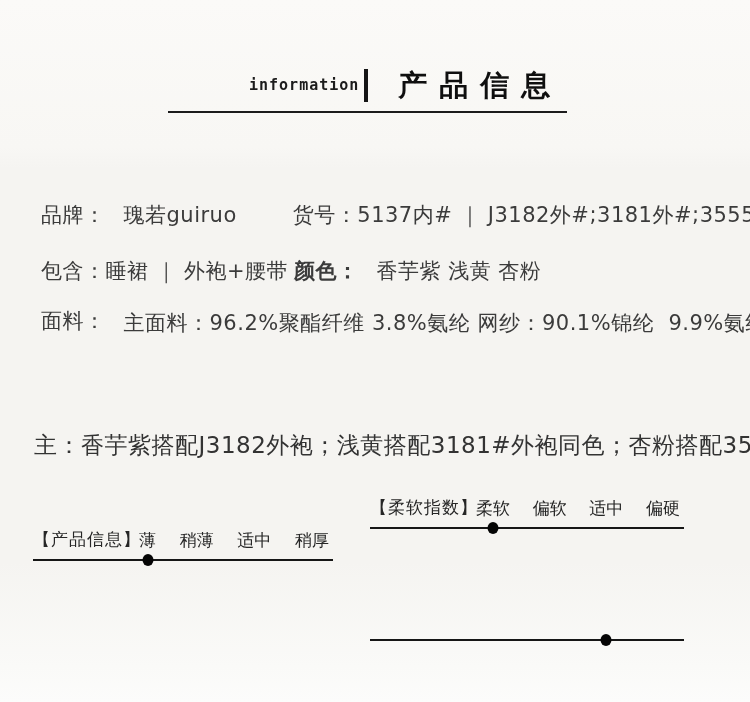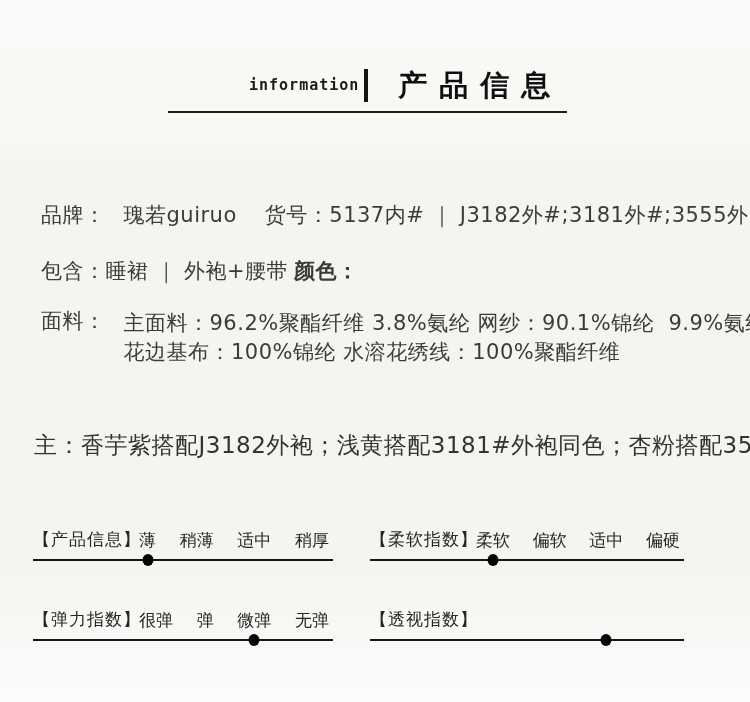--- a/index.html
+++ b/index.html
@@ -30,21 +30,21 @@
   }
   
   .info-row{
     position:absolute;left:41px;
     font-size:21px;line-height:25px;letter-spacing:0.5px;
     white-space:pre;display:flex;align-items:flex-start;color:#3b3b3b;
   }
   .info-row .k{flex:none;}
   .row-brand{top:203px;}
   .row-brand .v1{margin-left:18px;}
-  .row-brand .k2{margin-left:28px;}
+  .row-brand .k2{margin-left:56px;}
   .row-contains{top:259px;}
   .row-contains .v1{margin-left:0;}
   .row-contains .k2{margin-left:6px;font-weight:bold;}
   .row-contains .v2{margin-left:18px;}
   .row-fabric{top:309px;}
   .fabric-lines{margin-left:18px;line-height:29px;}
   .row-note{
     position:absolute;left:34px;top:430px;
     font-size:23px;letter-spacing:0.5px;color:#333;white-space:pre;
   }
@@ -58,21 +58,21 @@
   .scale-options{
     position:absolute;left:106px;right:4px;top:1px;
     display:flex;justify-content:space-between;
   }
   .scale-line{position:absolute;left:0;right:0;top:31px;height:2px;background:#161616;}
   .scale-dot{
     position:absolute;top:26px;left:110px;width:11px;height:12px;
     border-radius:50%;background:#050505;transform:translateX(-50%);
   }
   .scale-0{left:33px;top:528px;}
-  .scale-1{left:370px;top:528px;text-align:center;}
+  .scale-1{left:370px;top:496px;text-align:center;}
   .scale-2{left:33px;top:608px;}
   .scale-3{left:370px;top:608px;}
 </style>
 </head>
 <body>
 
 <div class="page">
 
   <div class="header-row">
     <span class="header-latin">information</span>
@@ -85,25 +85,26 @@
     <span class="k">品牌：</span>
     <span class="v1">瑰若guiruo</span>
     <span class="k2">货号：</span>
     <span class="v2">5137内# ｜ J3182外#;3181外#;3555外#;</span>
   </div>
 
   <div class="info-row row-contains">
     <span class="k">包含：</span>
     <span class="v1">睡裙 ｜ 外袍+腰带</span>
     <span class="k2">颜色：</span>
+    <span class="v2">香芋紫 浅黄 杏粉</span>
   </div>
 
   <div class="info-row row-fabric">
     <span class="k">面料：</span>
-    <span class="fabric-lines"><span>主面料：96.2%聚酯纤维 3.8%氨纶 网纱：90.1%锦纶  9.9%氨纶</span><br><span>花边基布：100%锦纶 水溶花绣线：100%聚酯纤维</span></span>
+    <span class="fabric-lines"><span>主面料：96.2%聚酯纤维 3.8%氨纶 网纱：90.1%锦纶  9.9%氨纶</span><br></span>
   </div>
 
   <div class="row-note">主：香芋紫搭配J3182外袍；浅黄搭配3181#外袍同色；杏粉搭配3555外袍同色</div>
 
   <div class="scale scale-0">
     <span class="scale-label">【产品信息】</span>
     <span class="scale-options">
       <span class="opt">薄</span>
       <span class="opt">稍薄</span>
       <span class="opt">适中</span>
@@ -118,31 +119,19 @@
     <span class="scale-options">
       <span class="opt">柔软</span>
       <span class="opt">偏软</span>
       <span class="opt">适中</span>
       <span class="opt">偏硬</span>
     </span>
     <span class="scale-line"></span>
     <span class="scale-dot" style="left: 123px;"></span>
   </div>
 
-  <div class="scale scale-2">
-    <span class="scale-label">【弹力指数】</span>
-    <span class="scale-options">
-      <span class="opt">很弹</span>
-      <span class="opt">弹</span>
-      <span class="opt">微弹</span>
-      <span class="opt">无弹</span>
-    </span>
-    <span class="scale-line"></span>
-    <span class="scale-dot" style="left: 221px;"></span>
-  </div>
 
   <div class="scale scale-3 right">
-    <span class="scale-label">【透视指数】</span>
     <span class="scale-line"></span>
     <span class="scale-dot" style="left: 236px;"></span>
   </div>
 
 </div>
 
 </body></html>

